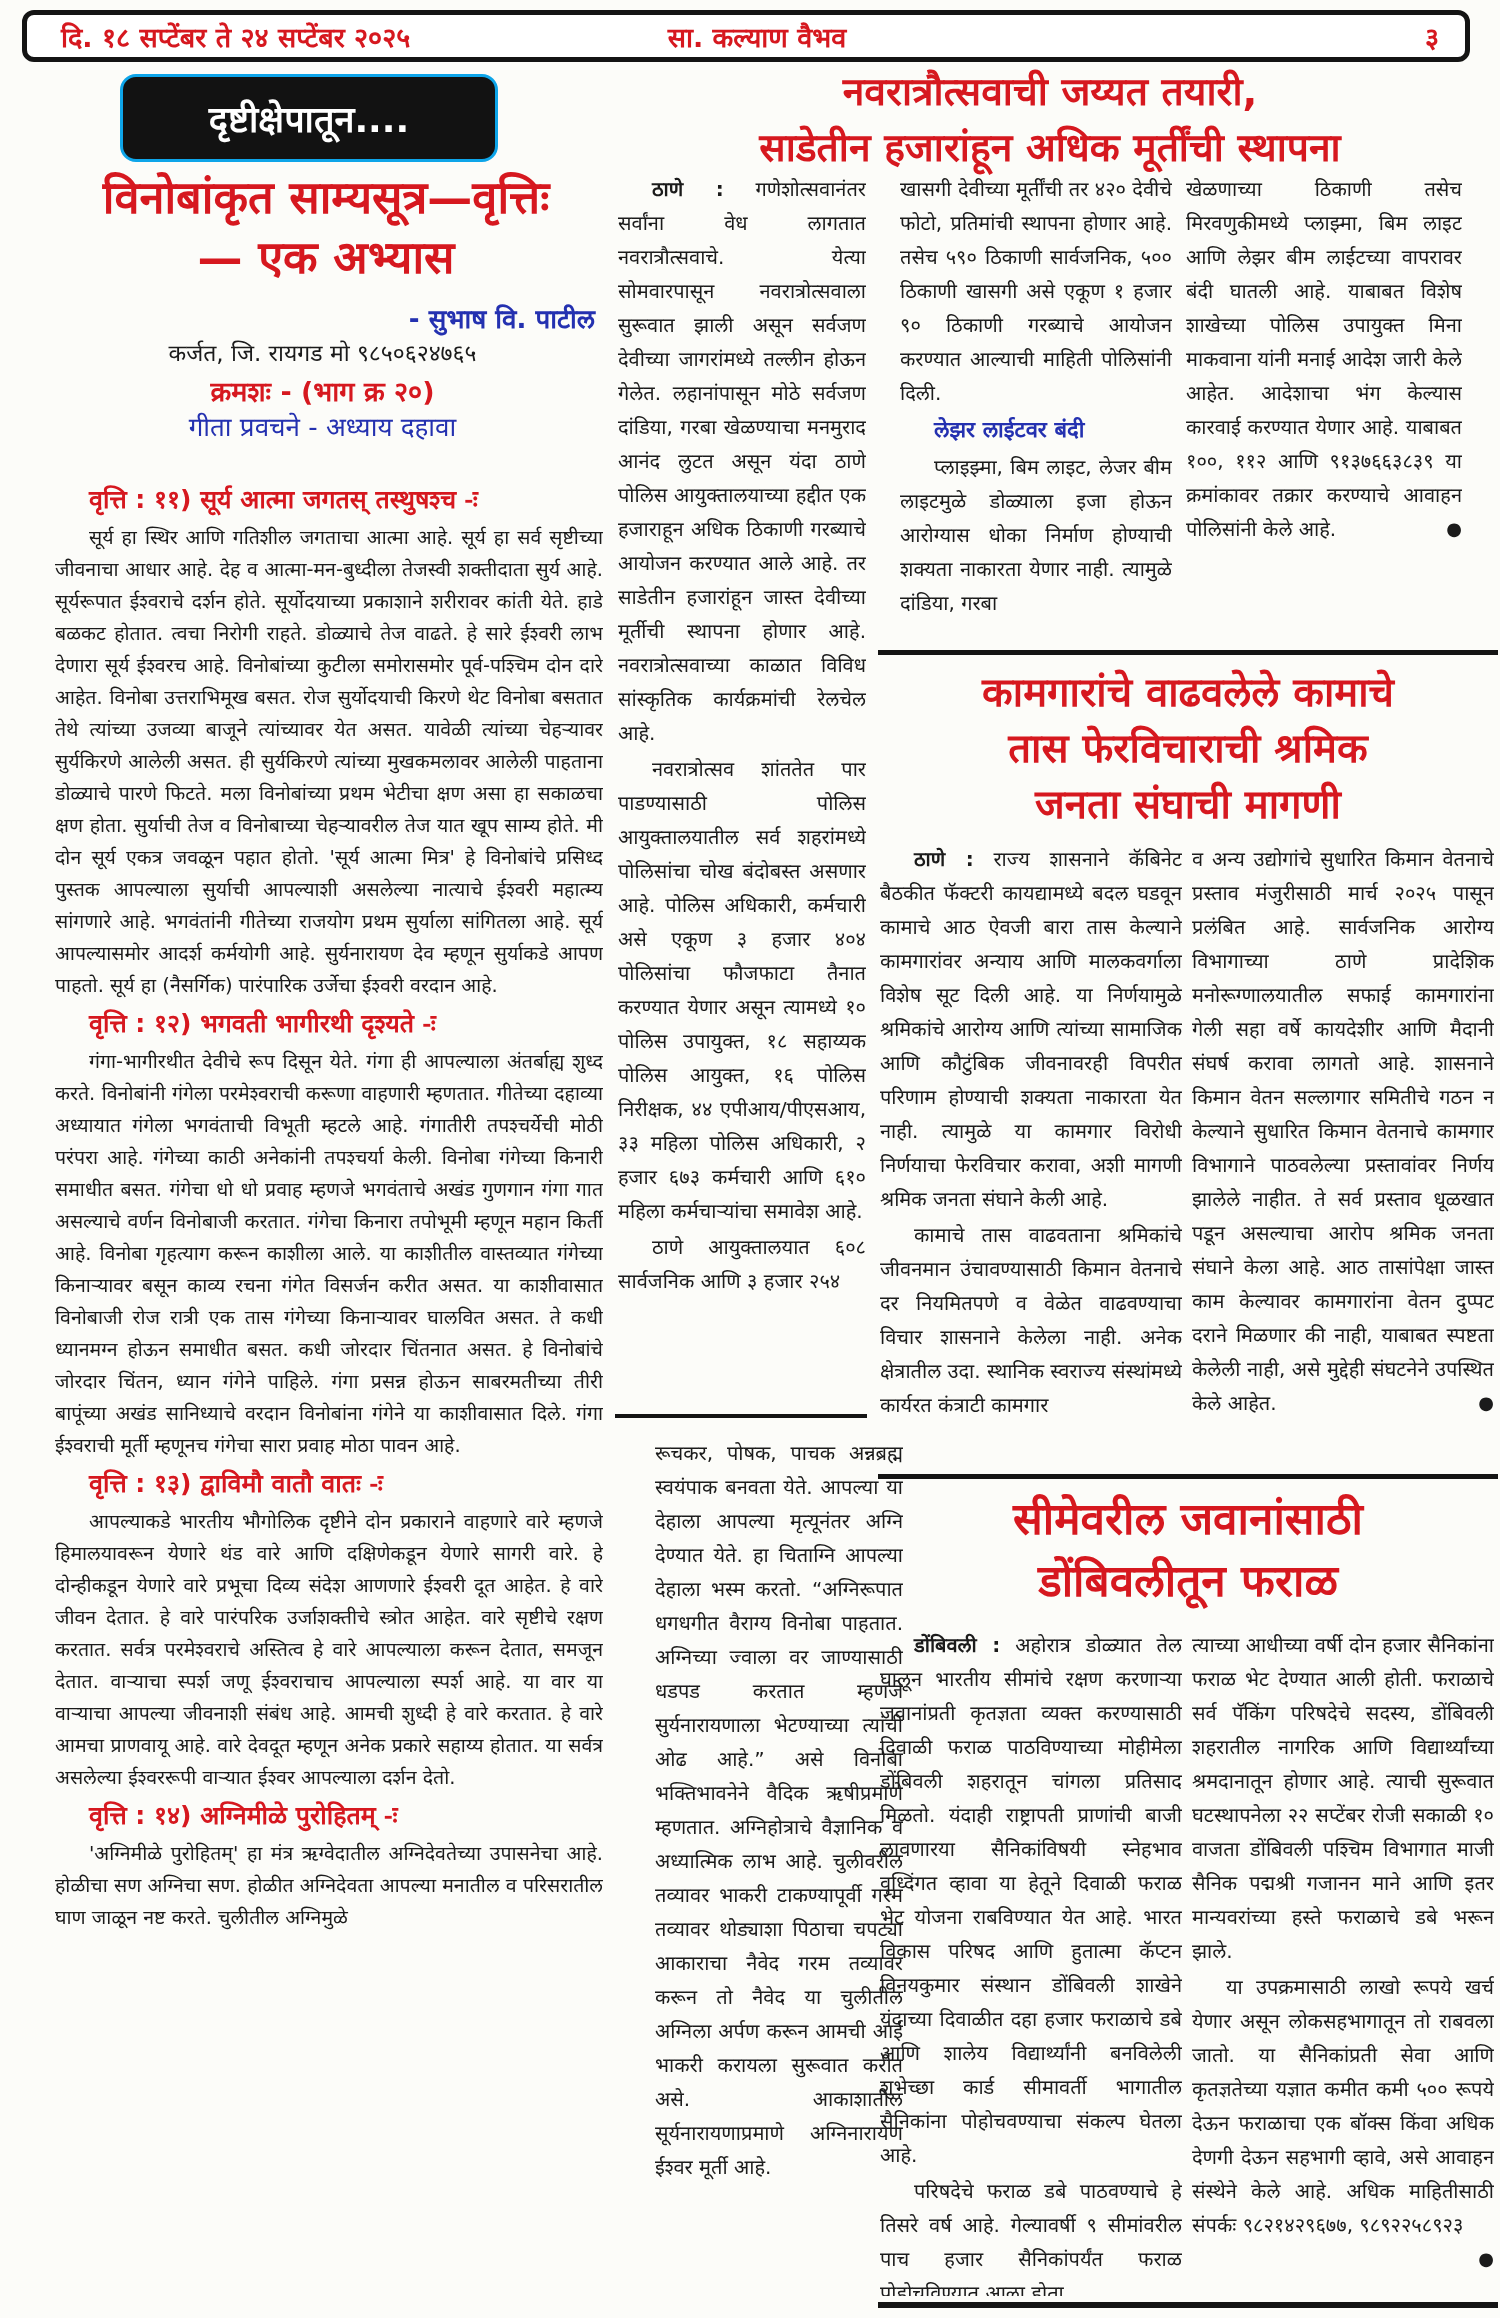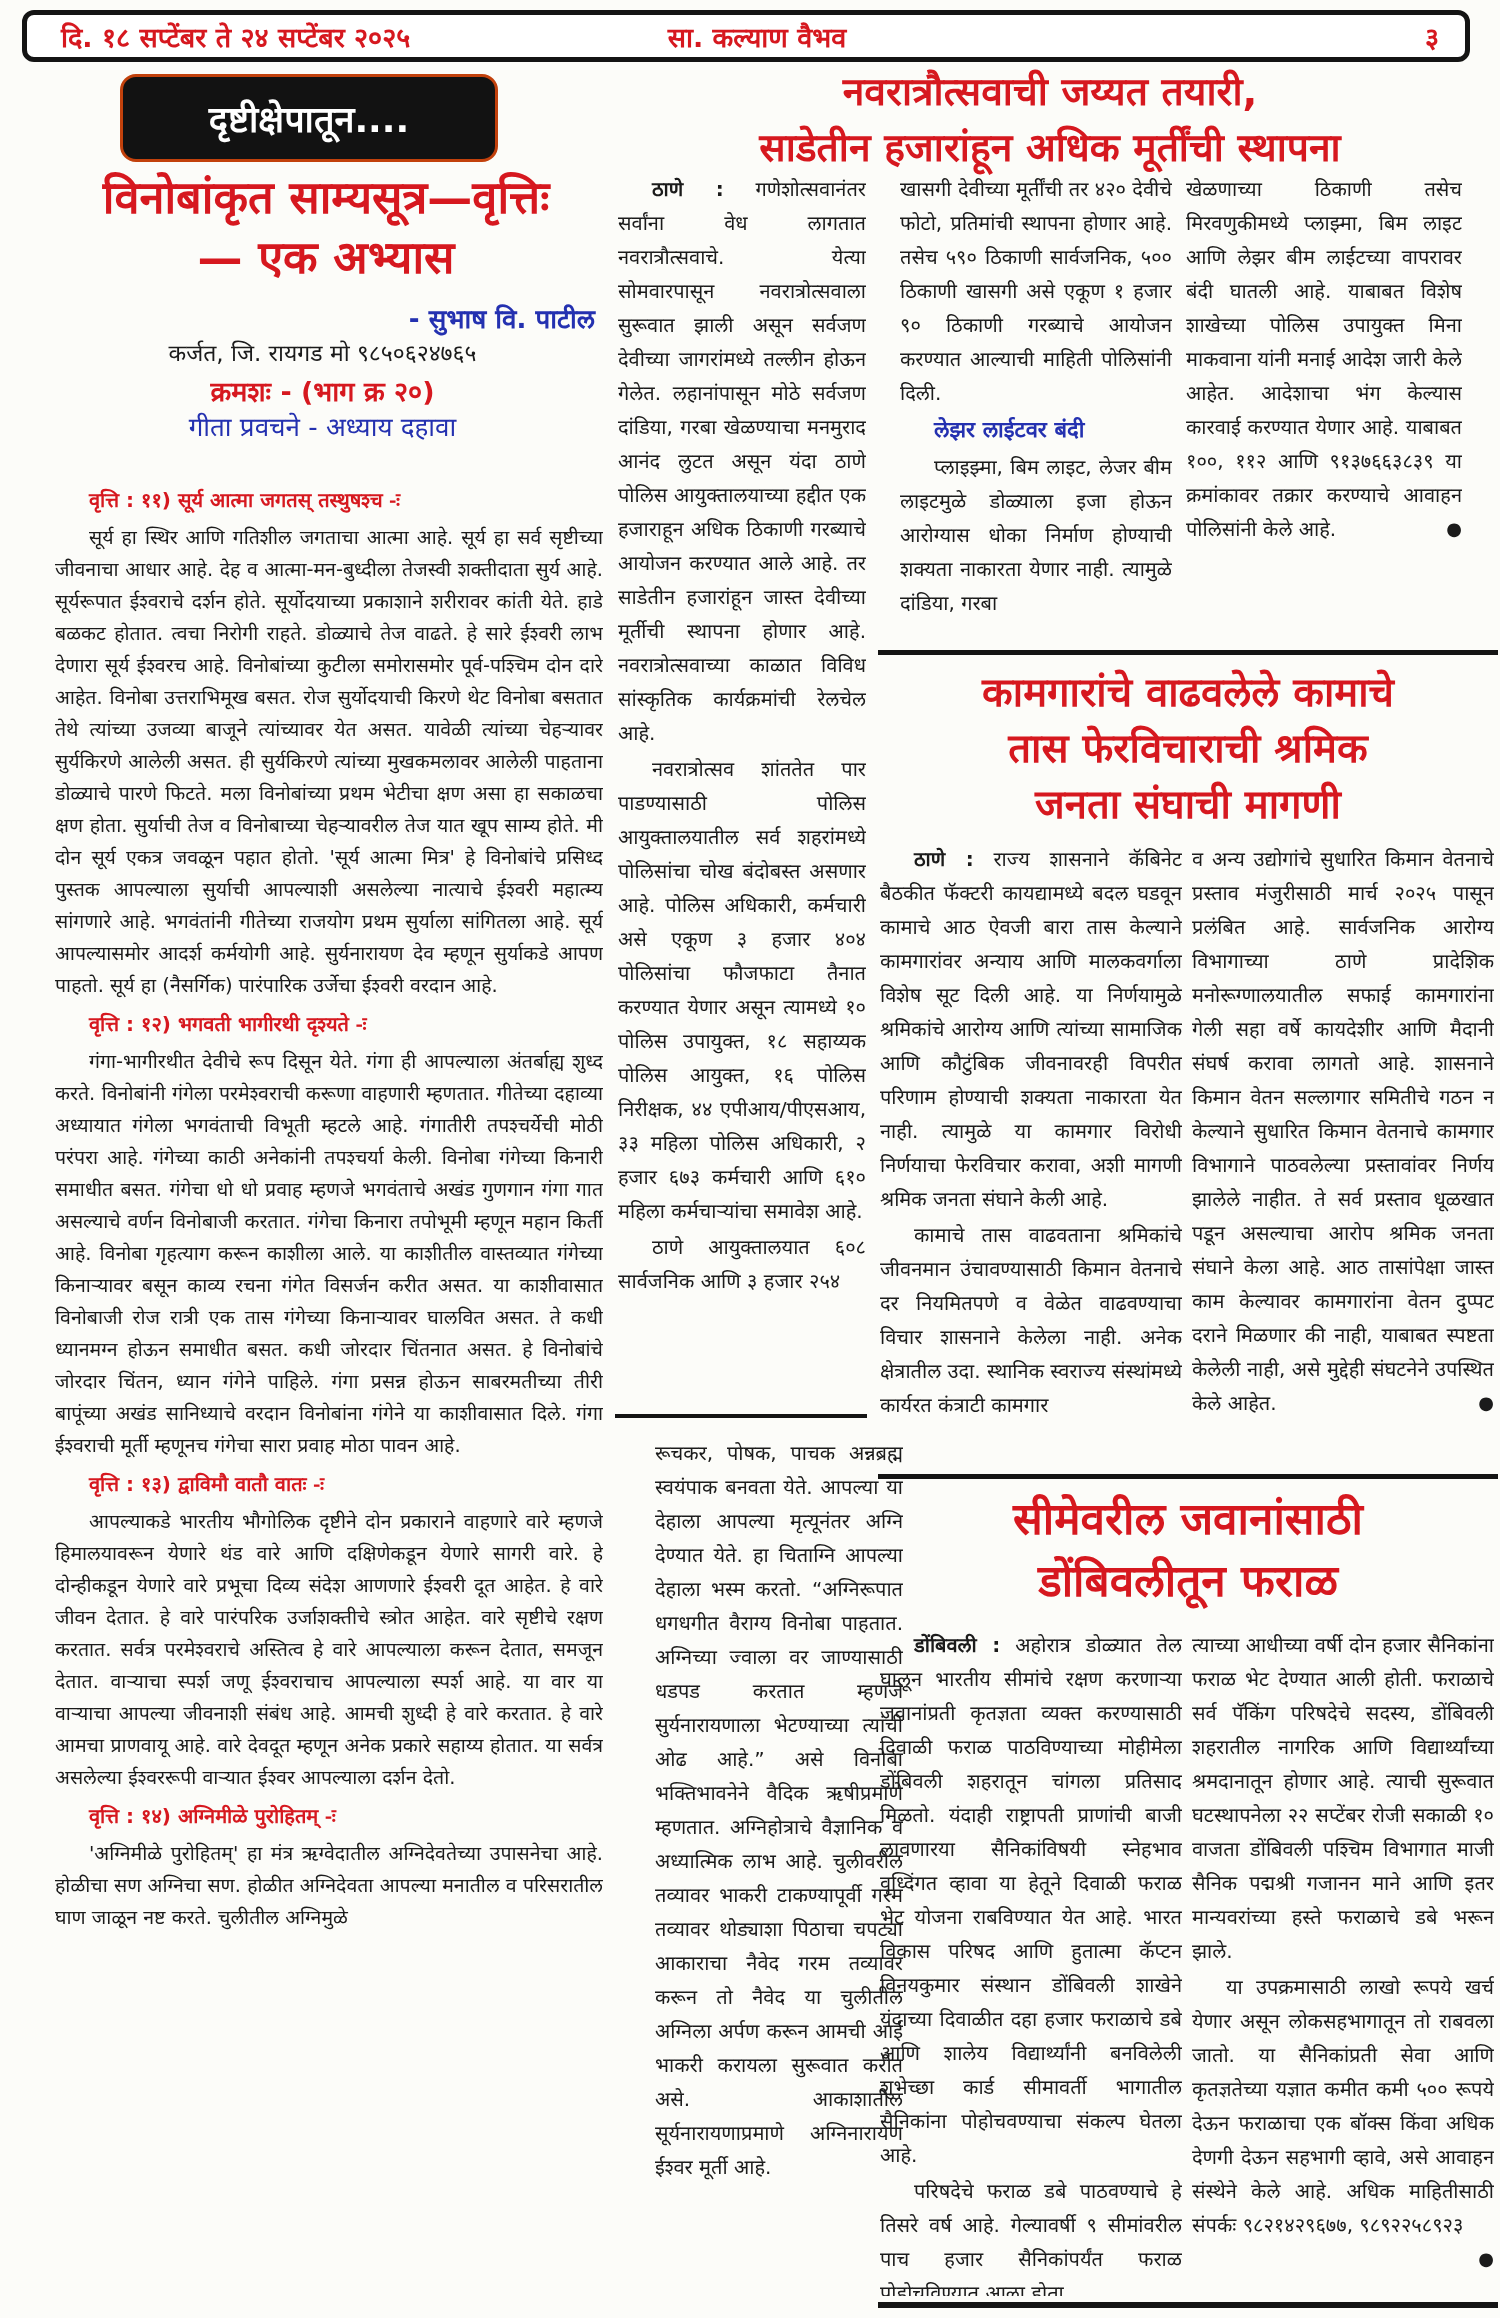--- a/index.html
+++ b/index.html
@@ -23,36 +23,36 @@
   .masthead .mh-center{position:absolute;left:44%;}
   
   .col{position:absolute;overflow:hidden;text-align:justify;}
   .col p{margin:0 0 2px 0;text-indent:34px;}
   .dateline{font-weight:bold;}
   .bullet{float:right;font-size:18px;line-height:inherit;}
   .rule{position:absolute;background:#141414;}
   
   .kicker-box{
     position:absolute;left:120px;top:74px;width:372px;height:82px;
-    background:#121212;border-radius:16px;border:3px solid #c2410c;
+    background:#121212;border-radius:16px;border:3px solid #0ea5e9;
     display:flex;align-items:center;justify-content:center;
   }
   .kicker-box span{color:#fff;font-weight:bold;font-size:36px;}
   .la-title{position:absolute;left:50px;top:168px;width:552px;text-align:center;
     color:#d6181f;font-weight:bold;font-size:45px;line-height:60px;}
   .la-byline{position:absolute;left:50px;top:300px;width:545px;text-align:right;
     color:#2431b0;font-weight:bold;font-size:26px;}
   .la-byline2{position:absolute;left:50px;top:336px;width:545px;text-align:center;
     font-size:23px;}
   .la-series{position:absolute;left:50px;top:372px;width:545px;text-align:center;
     color:#d6181f;font-weight:bold;font-size:27px;}
   .la-sub{position:absolute;left:50px;width:545px;text-align:center;
     color:#2431b0;font-size:26px;}
   .la-body{left:55px;top:480px;width:548px;height:1830px;font-size:19.5px;line-height:32px;}
-  .sec-head{color:#d6181f;font-weight:bold;font-size:20px;line-height:40px;
+  .sec-head{color:#d6181f;font-weight:bold;font-size:25px;line-height:40px;
     text-indent:0;margin:2px 0;}
   
   .news{font-size:20px;line-height:34px;}
   .subhead{color:#2431b0;font-weight:bold;font-size:22px;line-height:36px;text-indent:0;margin:0;}
   .headline{position:absolute;text-align:center;color:#d6181f;font-weight:bold;}
   .nav-headline{left:600px;top:64px;width:900px;font-size:39px;line-height:56px;}
   .labor-headline{left:878px;top:664px;width:620px;font-size:40px;line-height:56px;}
   .dom-headline{left:878px;top:1488px;width:620px;font-size:44px;line-height:62px;}
 </style>
 </head>

